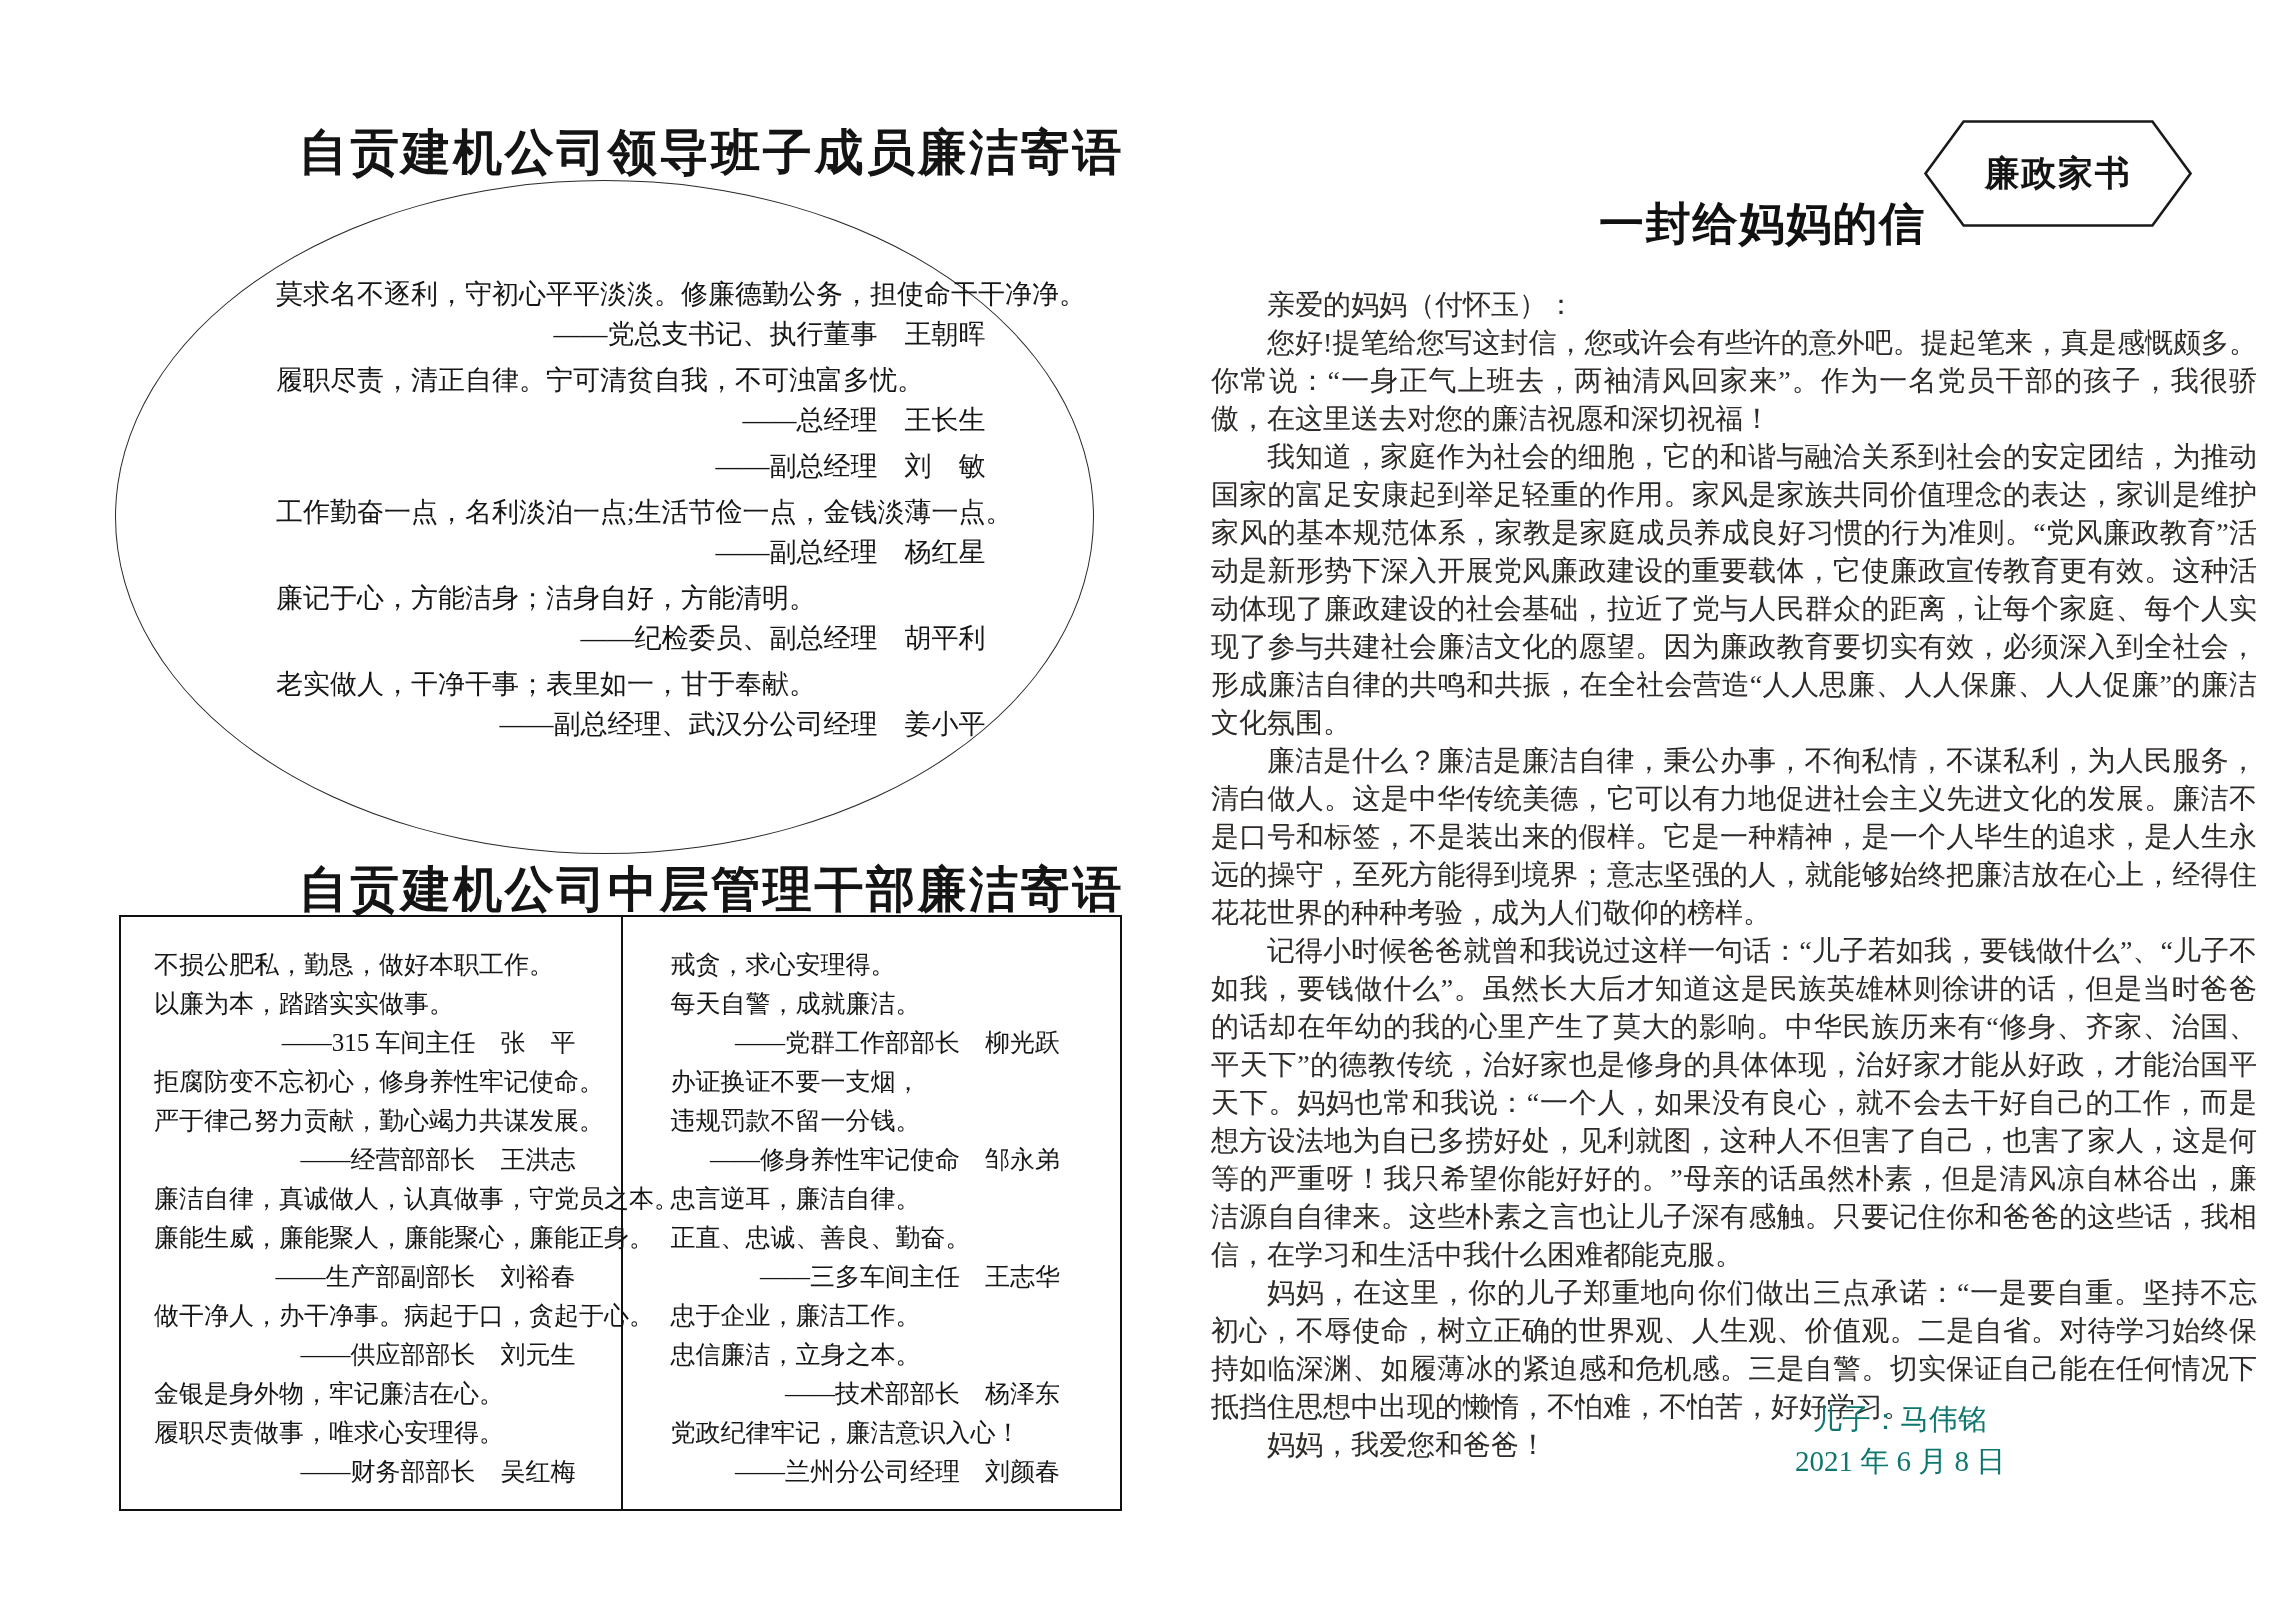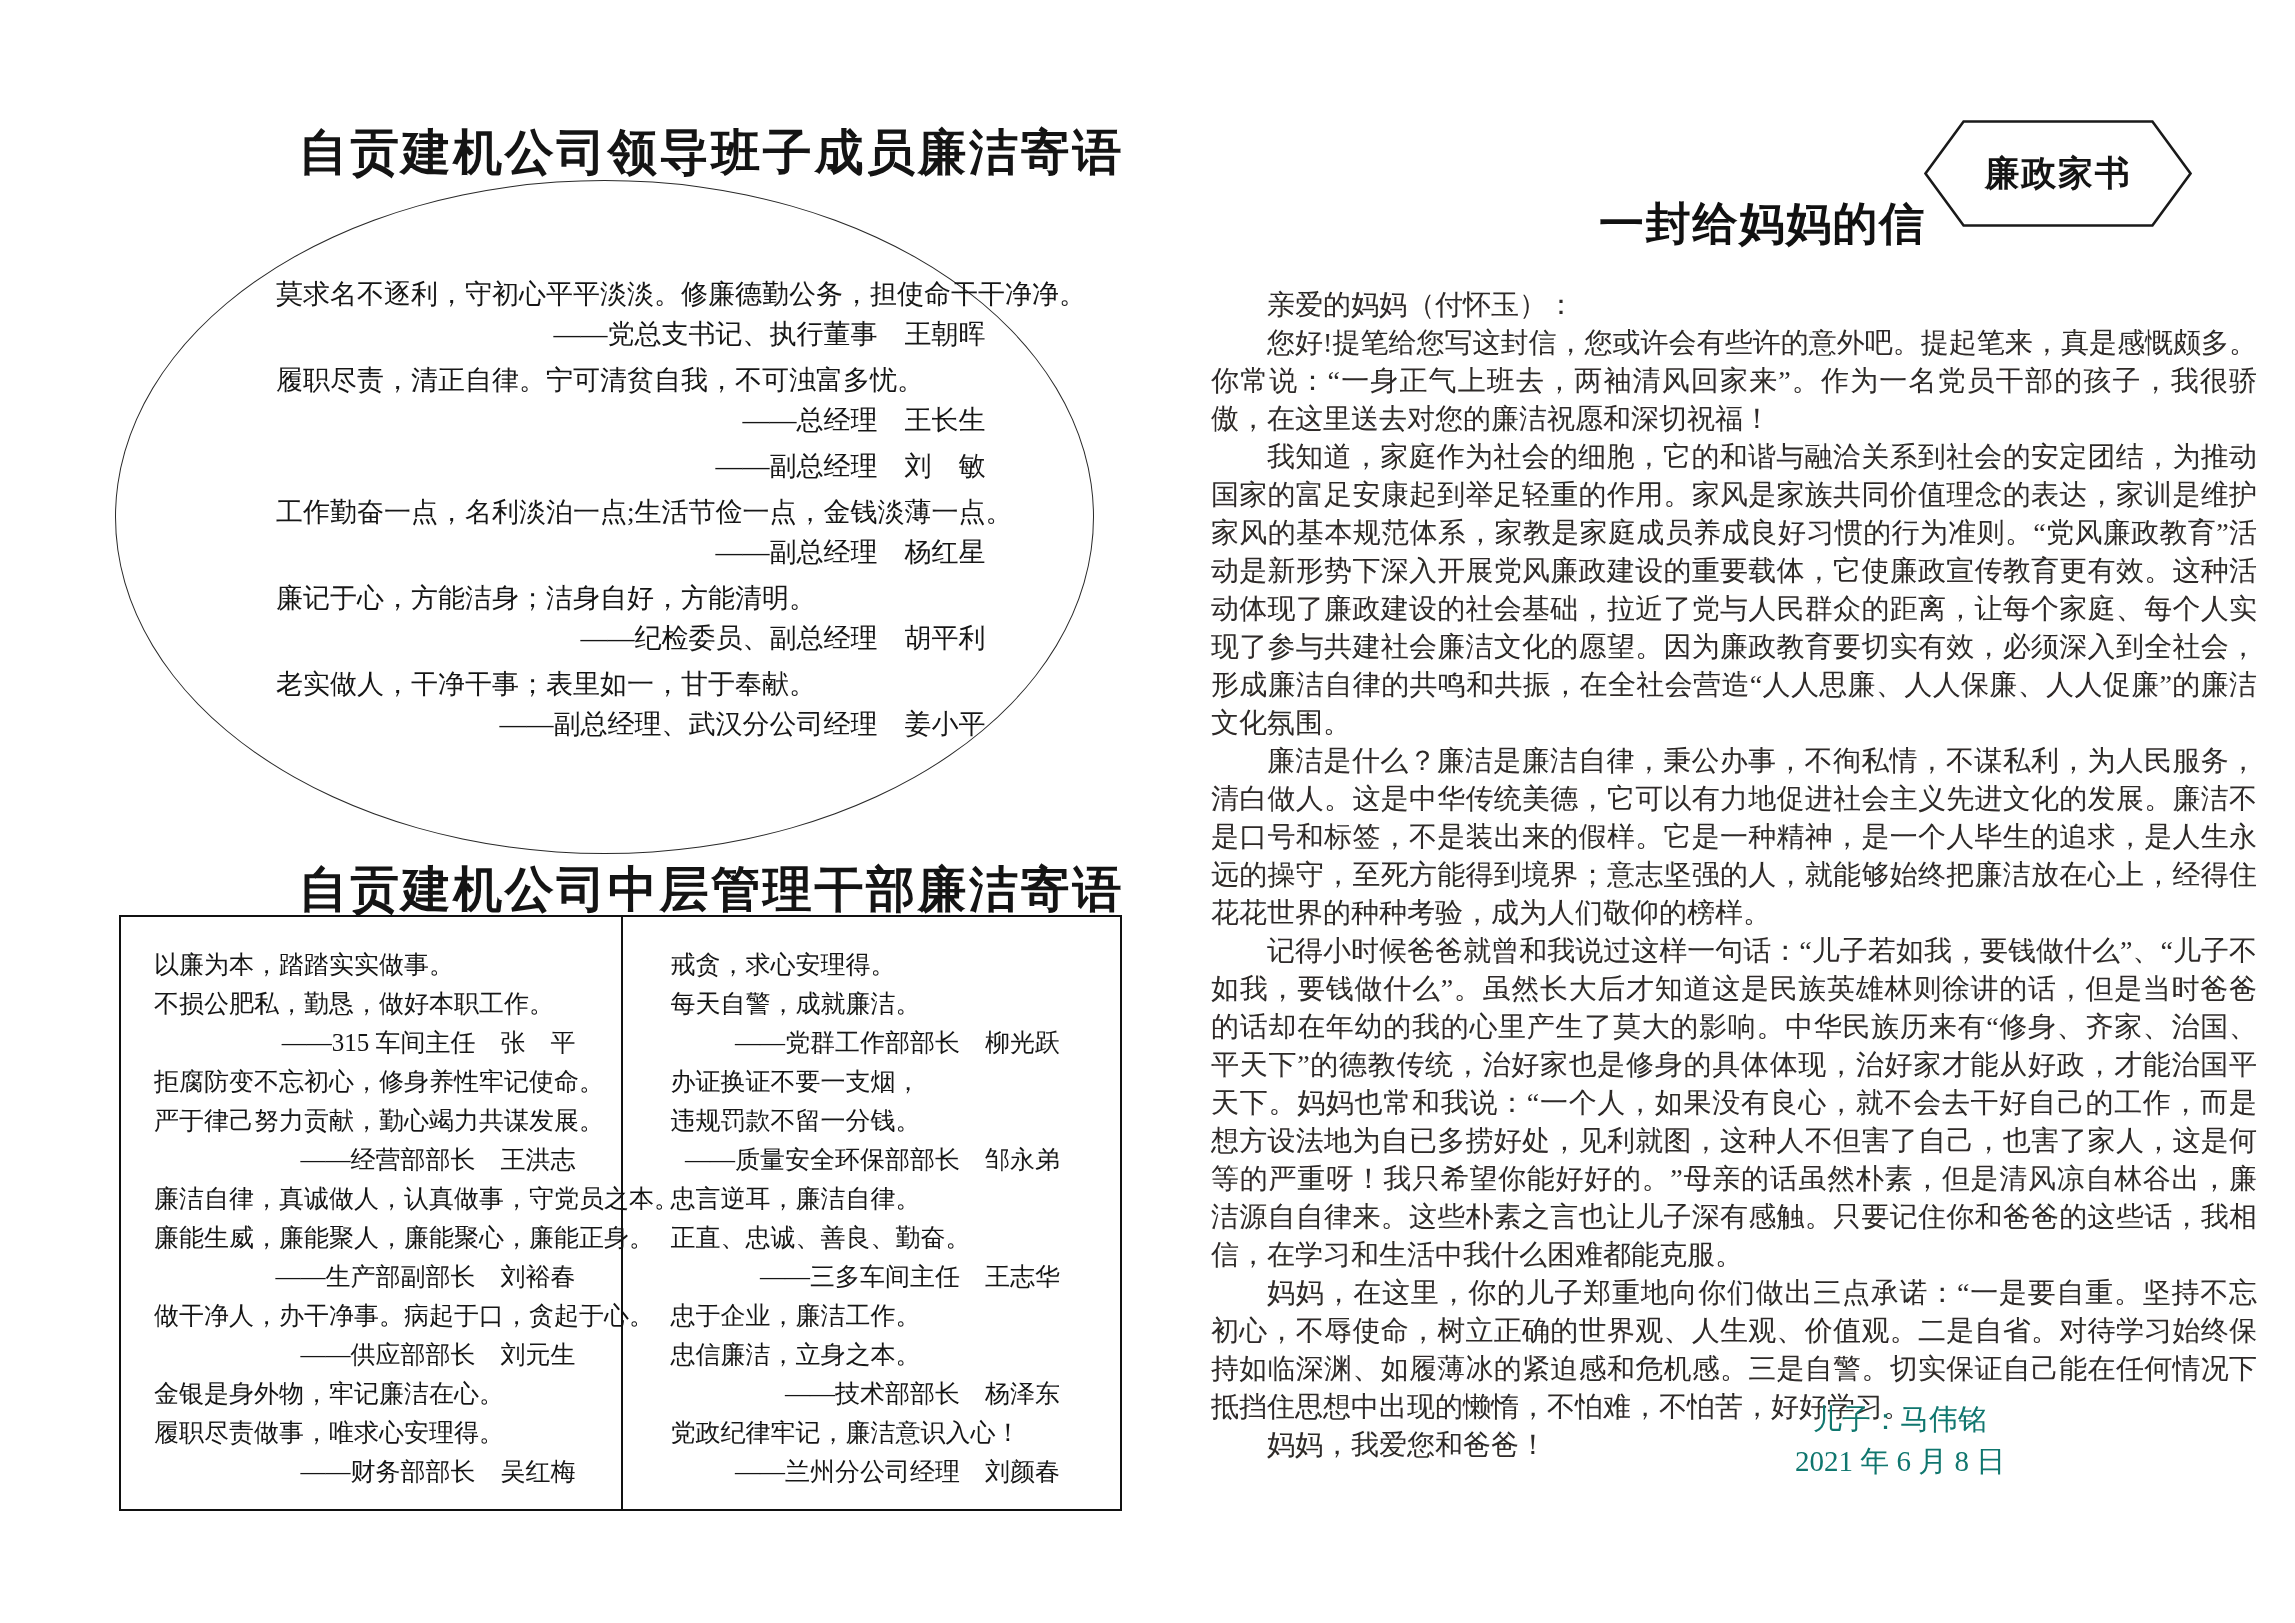--- a/index.html
+++ b/index.html
@@ -137,42 +137,42 @@
   <div class="quote-pair">
     <div class="quote-text">老实做人，干净干事；表里如一，甘于奉献。</div>
     <div class="quote-attr">——副总经理、武汉分公司经理　姜小平</div>
   </div>
 </div>
 
 <div class="abs big-title" id="managers-title">自贡建机公司中层管理干部廉洁寄语</div>
 
 <div class="abs" id="managers-box">
   <div class="box-col box-col-left">
+    <div class="box-line">不损公肥私，勤恳，做好本职工作。</div>
     <div class="box-line">以廉为本，踏踏实实做事。</div>
-    <div class="box-line">不损公肥私，勤恳，做好本职工作。</div>
     <div class="box-line attr">——315 车间主任　张　平</div>
     <div class="box-line">拒腐防变不忘初心，修身养性牢记使命。</div>
     <div class="box-line">严于律己努力贡献，勤心竭力共谋发展。</div>
     <div class="box-line attr">——经营部部长　王洪志</div>
     <div class="box-line">廉洁自律，真诚做人，认真做事，守党员之本。</div>
     <div class="box-line">廉能生威，廉能聚人，廉能聚心，廉能正身。</div>
     <div class="box-line attr">——生产部副部长　刘裕春</div>
     <div class="box-line">做干净人，办干净事。病起于口，贪起于心。</div>
     <div class="box-line attr">——供应部部长　刘元生</div>
     <div class="box-line">金银是身外物，牢记廉洁在心。</div>
     <div class="box-line">履职尽责做事，唯求心安理得。</div>
     <div class="box-line attr">——财务部部长　吴红梅</div>
   </div>
   <div class="box-col box-col-right">
     <div class="box-line">戒贪，求心安理得。</div>
     <div class="box-line">每天自警，成就廉洁。</div>
     <div class="box-line attr">——党群工作部部长　柳光跃</div>
     <div class="box-line">办证换证不要一支烟，</div>
     <div class="box-line">违规罚款不留一分钱。</div>
-    <div class="box-line attr">——质量安全环保部部长　邹永弟</div>
+    <div class="box-line attr">——修身养性牢记使命　邹永弟</div>
     <div class="box-line">忠言逆耳，廉洁自律。</div>
     <div class="box-line">正直、忠诚、善良、勤奋。</div>
     <div class="box-line attr">——三多车间主任　王志华</div>
     <div class="box-line">忠于企业，廉洁工作。</div>
     <div class="box-line">忠信廉洁，立身之本。</div>
     <div class="box-line attr">——技术部部长　杨泽东</div>
     <div class="box-line">党政纪律牢记，廉洁意识入心！</div>
     <div class="box-line attr">——兰州分公司经理　刘颜春</div>
   </div>
 </div>

